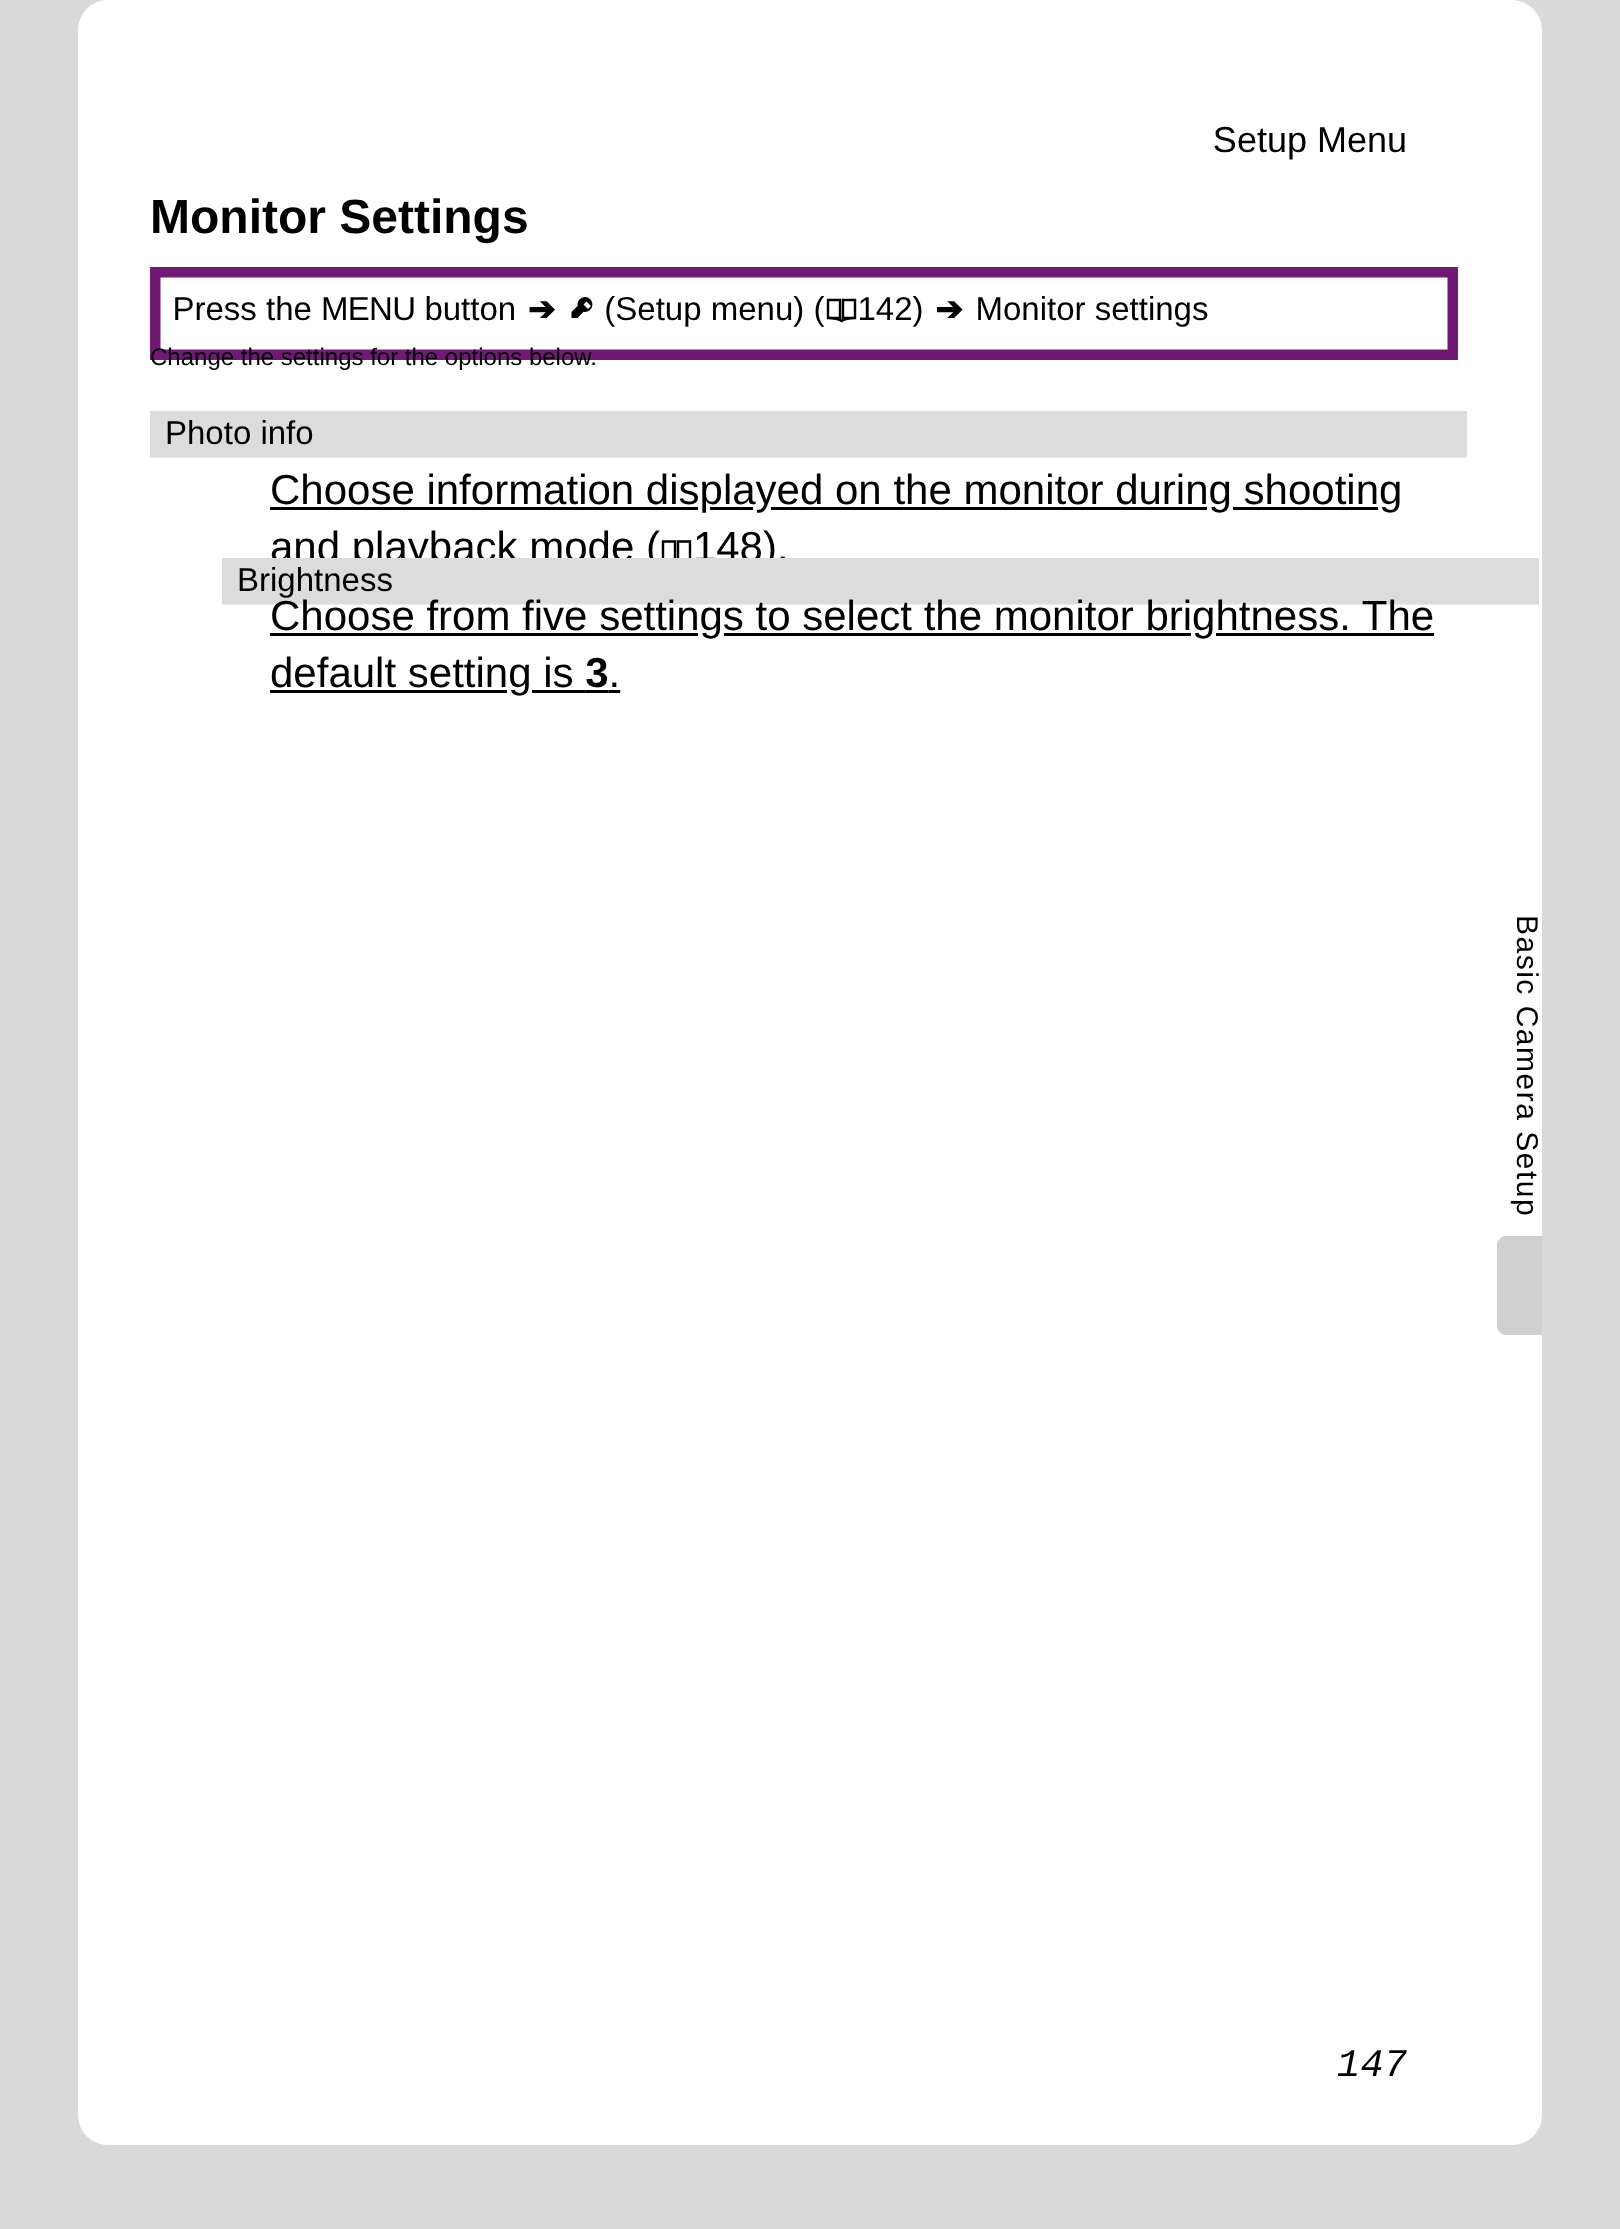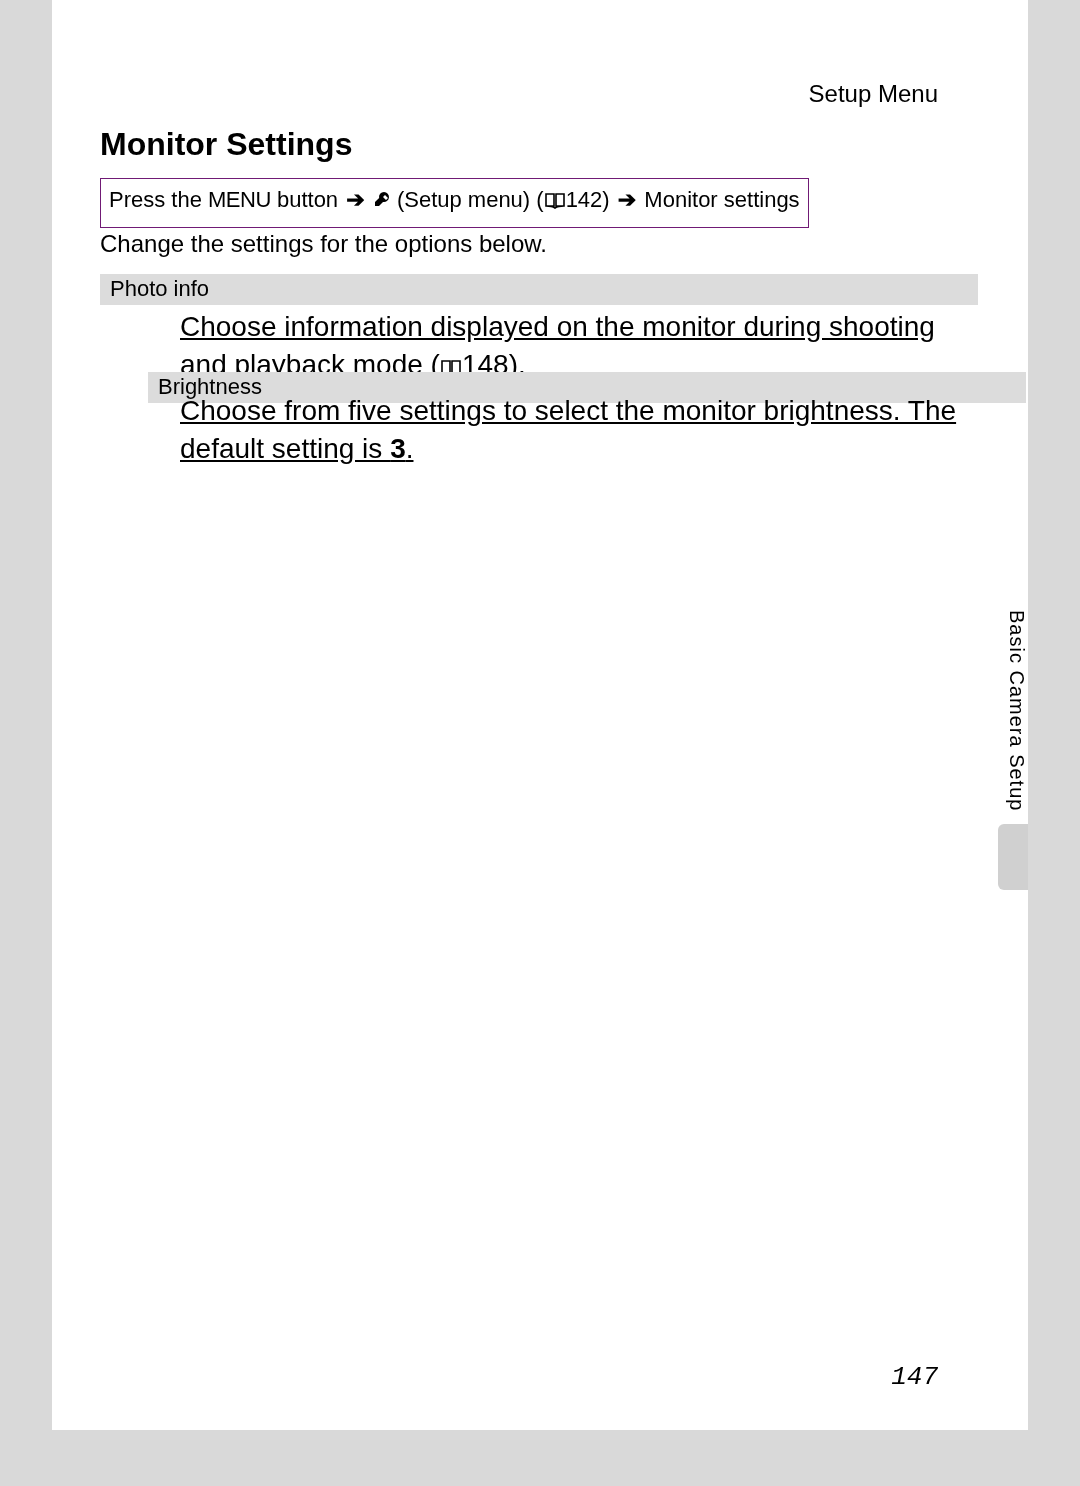--- a/index.html
+++ b/index.html
@@ -2,55 +2,56 @@
 <html><head>
 <meta charset="utf-8">
 <style>
   * { margin:0; padding:0; box-sizing:border-box; }
   html,body { width:1080px; height:1486px; background:#d9d9d9; font-family:"Segoe UI",Arial,sans-serif; color:#000; }
   .page {
     position:absolute;
     left:52px; top:0;
     width:976px; height:1430px;
     background:#ffffff;
+    border-radius:20px;
   }
   .header-right {
     position:absolute;
     top:80px; right:90px;
     font-size:24px;
   }
   .section-title {
     position:absolute;
     top:126px; left:48px;
     font-size:32px;
     font-weight:700;
   }
   .nav-box {
     position:absolute;
     top:178px; left:48px;
-    width:709px;
-    border:1px solid #701a75;
+    width:872px;
+    border:7px solid #701a75;
     padding:6px 8px 8px 8px;
     font-size:22px;
     line-height:1.4;
   }
   .nav-box .menu-word {
     font-family:"Arial Narrow",Arial,sans-serif;
     font-stretch:condensed;
     letter-spacing:-0.5px;
   }
   .arrow { display:inline-block; font-weight:700; margin:0 2px; }
   .wrench-icon, .book-icon {
     display:inline-block;
     vertical-align:-3px;
   }
   .intro {
     position:absolute;
     top:230px; left:48px;
-    font-size:24px;
+    font-size:16px;
   }
   .row-head {
     position:absolute;
     left:48px;
     width:878px;
     background:#dcdcdc;
     font-size:22px;
     padding:2px 10px 3px 10px;
   }
   .row-body {

